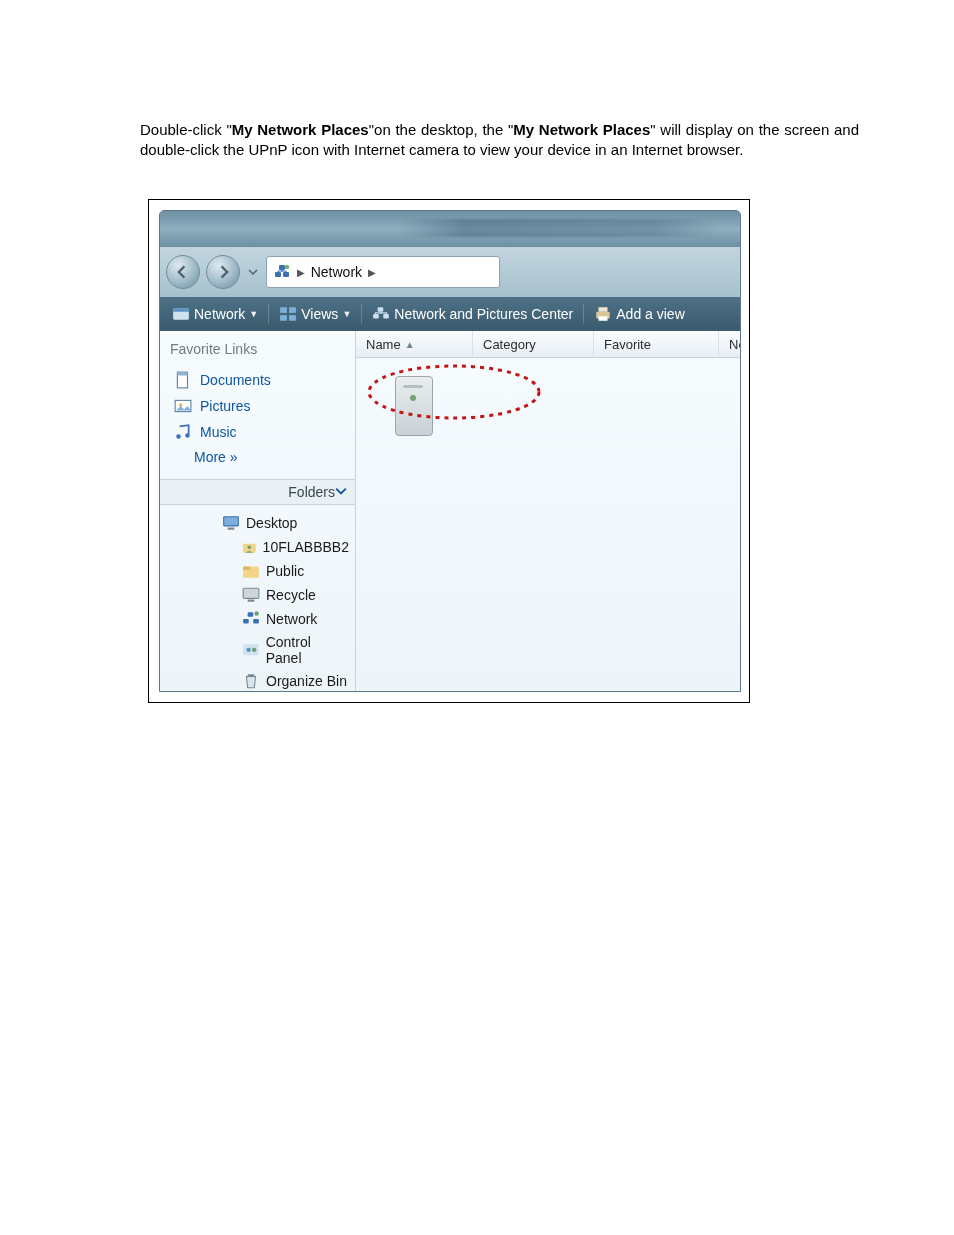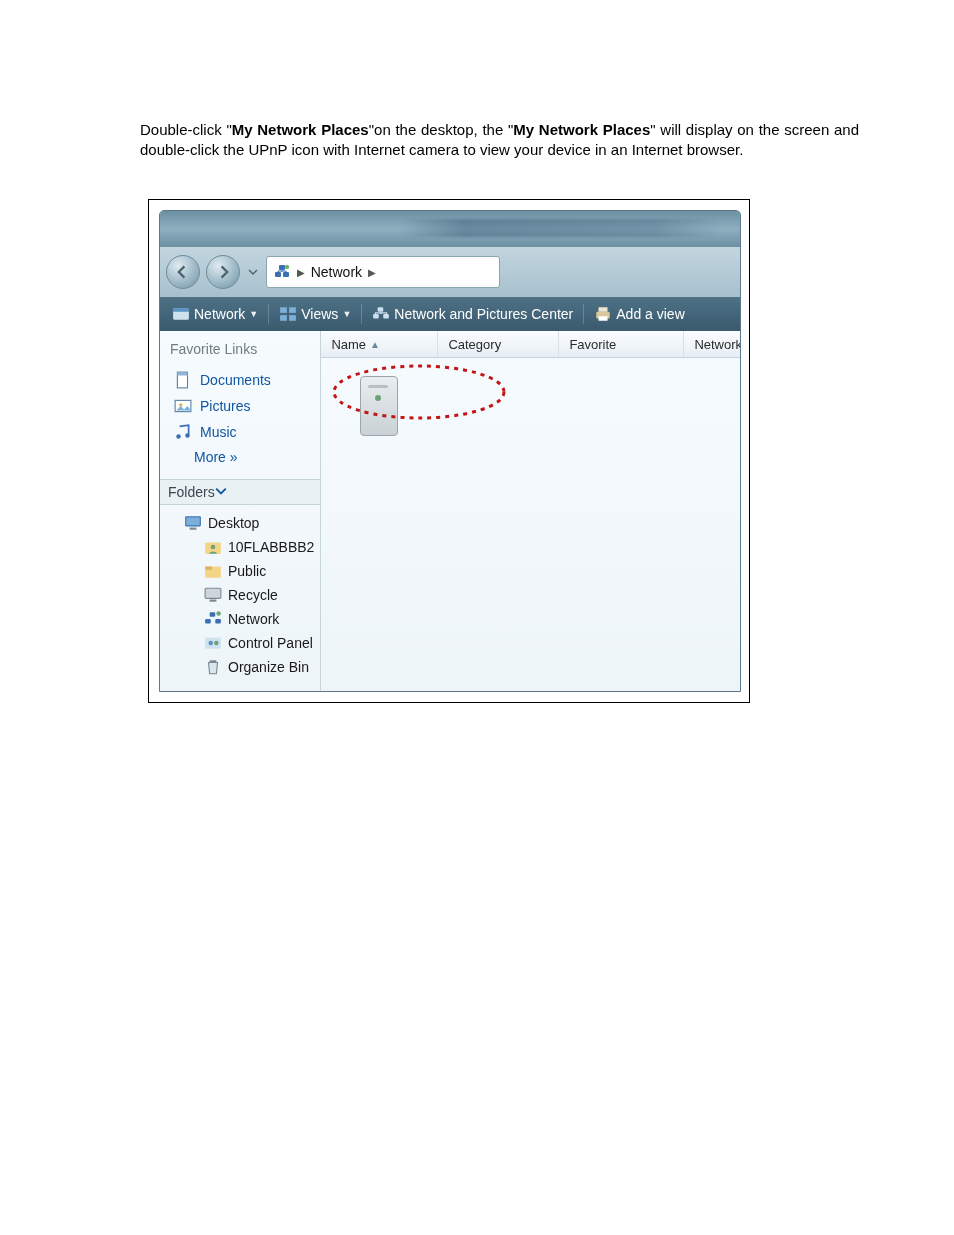--- a/index.html
+++ b/index.html
@@ -121,27 +121,28 @@
   .fav-list { padding: 4px 0 10px 8px; }
   .fav-item {
     display:flex; align-items:center; gap:8px;
     padding: 4px 6px 4px 6px;
     color:#1056a0;
     text-align:center;
   }
   .folders-hdr {
     border-top:1px solid #c6d4dc;
     border-bottom:1px solid #c6d4dc;
-    display:flex; align-items:center; justify-content:flex-start;
+    display:flex; align-items:center; justify-content:flex-end;
     padding: 4px 8px;
     color:#3a4750;
     background:#eaf1f5;
   }
   .tree {
     padding: 6px 4px 6px 10px;
+    margin-left: 38px;
   }
   .tree-row {
     display:flex; align-items:center; gap:6px;
     padding:3px 2px;
     color:#1a1a1a;
   }
   .tree .lvl1 { padding-left: 14px; }
   .tree .lvl2 { padding-left: 34px; }
   .icon16 { width:18px; height:18px; display:inline-flex; align-items:center; justify-content:center; }
   

